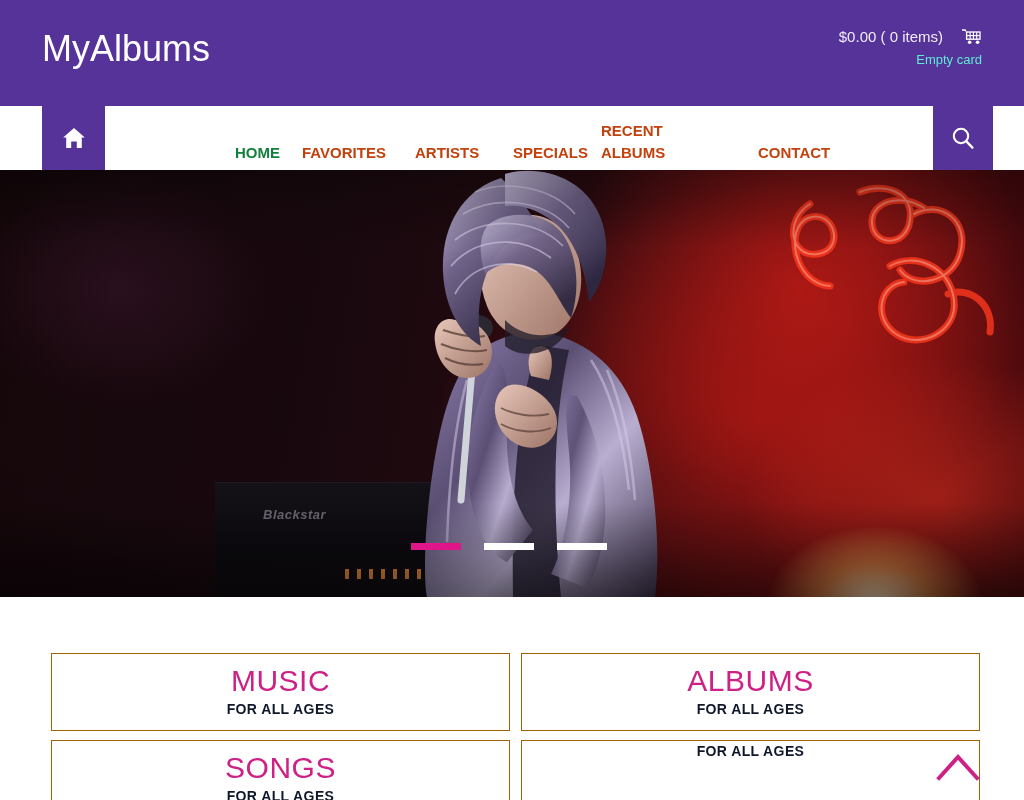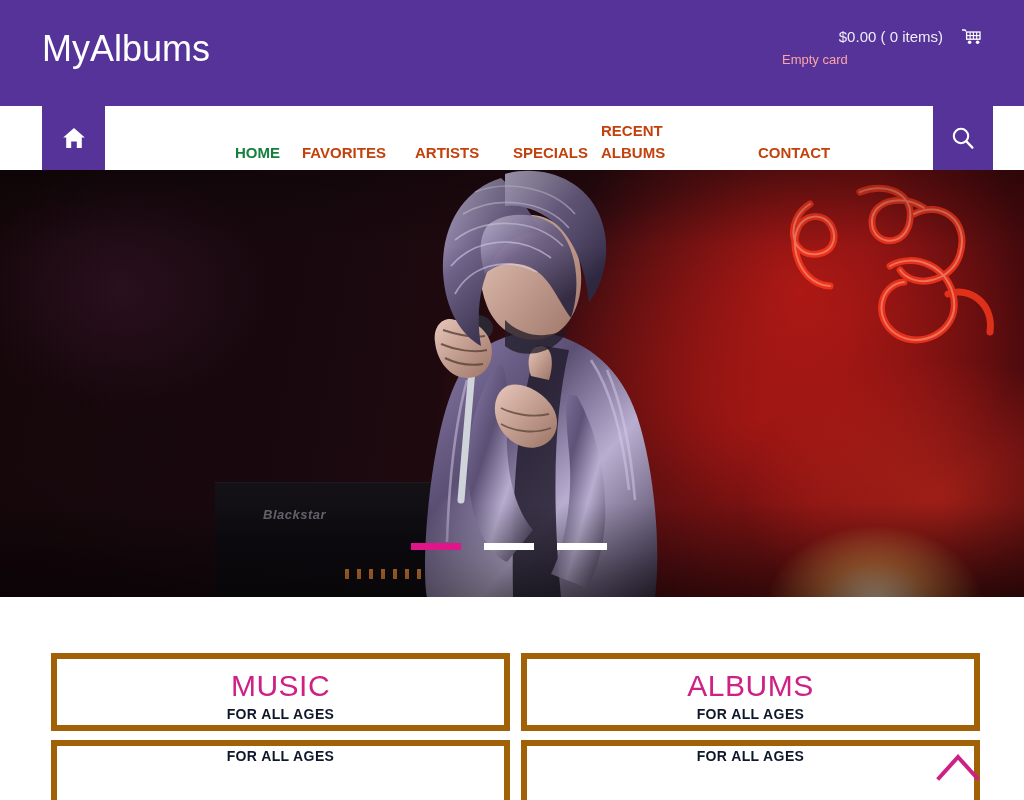--- a/index.html
+++ b/index.html
@@ -53,23 +53,23 @@
   .cart-total {
     font-size: 15px;
     color: #f0ecf7;
     line-height: 20px;
     white-space: nowrap;
   }
   .cart-icon svg { display: block; }
   .empty-card {
     margin-top: 5px;
     font-size: 13px;
-    color: #fca5a5;
+    color: #5eead4;
     line-height: 16px;
-    text-align: left;
+    text-align: right;
   }
 
   
   .navbar {
     position: absolute;
     left: 0; top: 106px;
     width: 1024px;
     height: 64px;
     background: #ffffff;
   }
@@ -202,21 +202,21 @@
     position: absolute;
     left: 0; top: 597px;
     width: 1024px;
     height: 203px;
     background: #ffffff;
   }
   .card {
     position: absolute;
     width: 459px;
     height: 78px;
-    border: 6px solid #a16207;
+    border: 1px solid #a16207;
     background: #ffffff;
     text-align: center;
   }
   .card.c1 { left: 51px;  top: 56px; }
   .card.c2 { left: 521px; top: 56px; }
   .card.c3 { left: 51px;  top: 143px; }
   .card.c4 { left: 521px; top: 143px; }
   .card-title {
     margin-top: 9px;
     font-size: 30px;
@@ -406,20 +406,21 @@
       <div class="card-title">MUSIC</div>
       <div class="card-sub">FOR ALL AGES</div>
     </div>
 
     <div class="card c2">
       <div class="card-title">ALBUMS</div>
       <div class="card-sub">FOR ALL AGES</div>
     </div>
 
     <div class="card c3">
+      <div class="card-title">SONGS</div>
       <div class="card-sub">FOR ALL AGES</div>
     </div>
 
     <div class="card c4">
       <div class="card-sub">FOR ALL AGES</div>
     </div>
   </div>
 
   <div class="scroll-top">
     <span>

